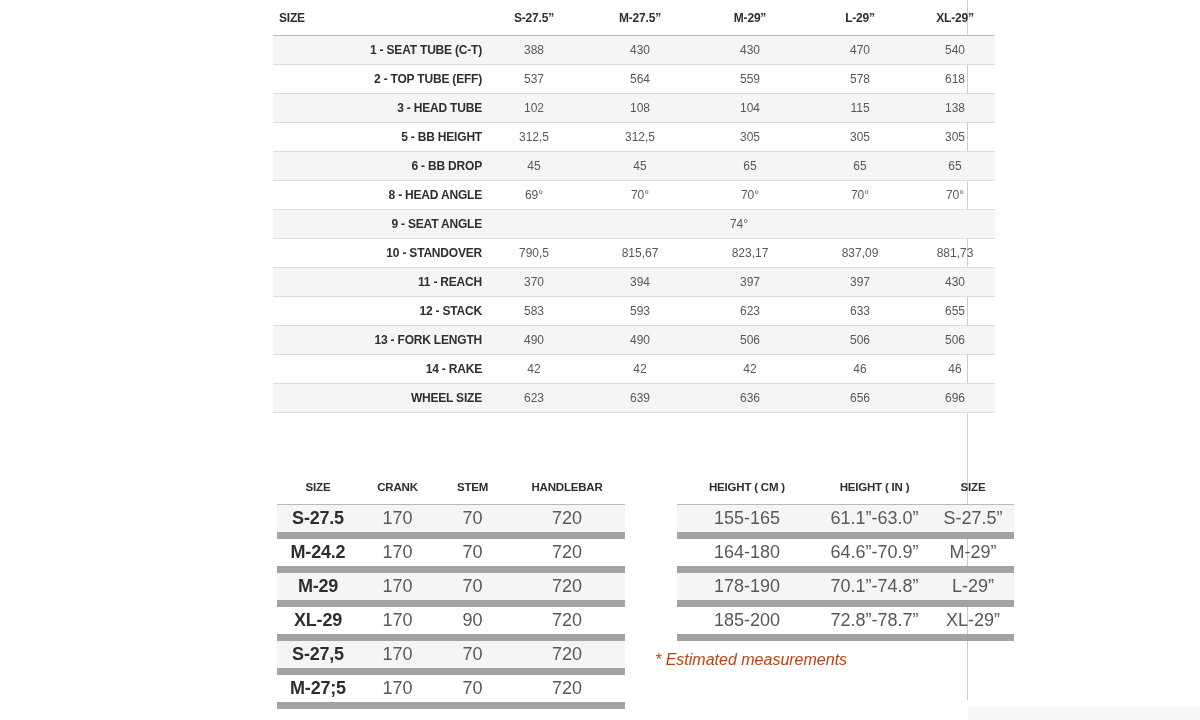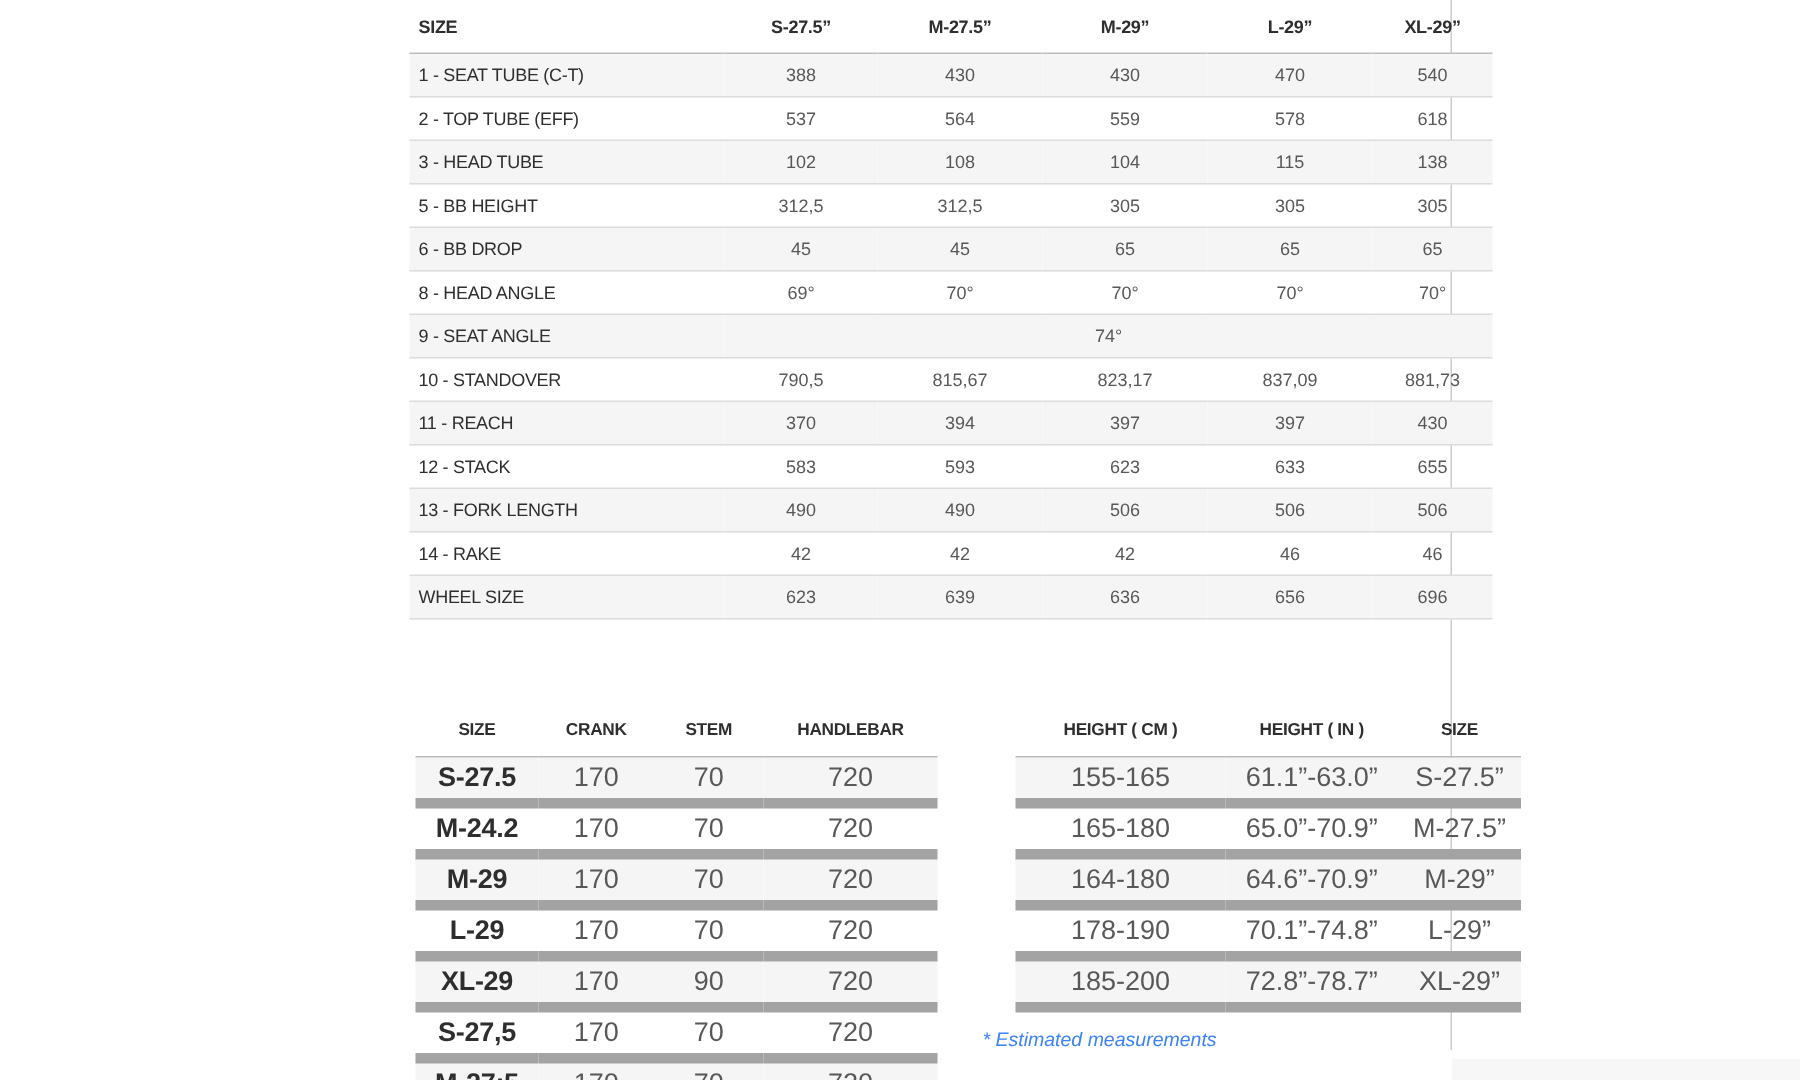--- a/index.html
+++ b/index.html
@@ -19,21 +19,21 @@
   .geo th {
     height:33px; font-size:12px; font-weight:bold; color:#2e2e2e;
     letter-spacing:-0.2px; text-align:center; border-bottom:1px solid #bdbdbd;
   }
   .geo th.lab { text-align:left; padding-left:6px; }
   .geo td {
     height:26px; font-size:12px; color:#585858; text-align:center;
     border-bottom:1px solid #dcdcdc;
   }
   .geo td.lab {
-    text-align:left; padding-left:6px; font-weight:normal; color:#2e2e2e;
+    text-align:right; padding-left:6px; font-weight:bold; color:#2e2e2e;
     letter-spacing:-0.2px;
   }
   .geo tbody tr:nth-child(odd) { background:#f5f5f5; }
 
   
   .sub { position:absolute; top:470px; }
   .sub-left  { left:249px; width:348px; }
   .sub-right { left:649px; width:337px; }
   .sub table { width:100%; }
   .sub th {
@@ -42,21 +42,21 @@
   }
   .sub td {
     height:25px; font-size:18px; color:#585858; text-align:center;
     border-bottom:7px solid #a3a3a3;
   }
   .sub td.lab { font-weight:bold; color:#2e2e2e; letter-spacing:-0.2px; }
   .sub tbody tr:nth-child(odd) { background:#f5f5f5; }
 
   .endline { height:11px; border-bottom:1px solid #cfcfcf; }
   .footnote {
-    font-style:italic; color:#3b82f6; font-size:13px;
+    font-style:italic; color:#c2410c; font-size:16px;
     margin-top:7px; padding-left:6px;
   }
   .sub-right .footnote { margin-top:10px; }
 </style>
 </head>
 <body>
 
 <div class="page">
 
   <div class="vline"></div>
@@ -214,26 +214,20 @@
             <td>70</td>
             <td>720</td>
           </tr>
           <tr>
             <td class="lab">M-29</td>
             <td>170</td>
             <td>70</td>
             <td>720</td>
           </tr>
           <tr>
-            <td class="lab">L-29</td>
-            <td>170</td>
-            <td>70</td>
-            <td>720</td>
-          </tr>
-          <tr>
             <td class="lab">XL-29</td>
             <td>170</td>
             <td>90</td>
             <td>720</td>
           </tr>
           <tr>
             <td class="lab">S-27,5</td>
             <td>170</td>
             <td>70</td>
             <td>720</td>
@@ -264,25 +258,20 @@
             <th>SIZE</th>
           </tr>
         </thead>
       <tbody id="sizing-body">
           <tr>
             <td>155-165</td>
             <td>61.1”-63.0”</td>
             <td>S-27.5”</td>
           </tr>
           <tr>
-            <td>165-180</td>
-            <td>65.0”-70.9”</td>
-            <td>M-27.5”</td>
-          </tr>
-          <tr>
             <td>164-180</td>
             <td>64.6”-70.9”</td>
             <td>M-29”</td>
           </tr>
           <tr>
             <td>178-190</td>
             <td>70.1”-74.8”</td>
             <td>L-29”</td>
           </tr>
           <tr>

